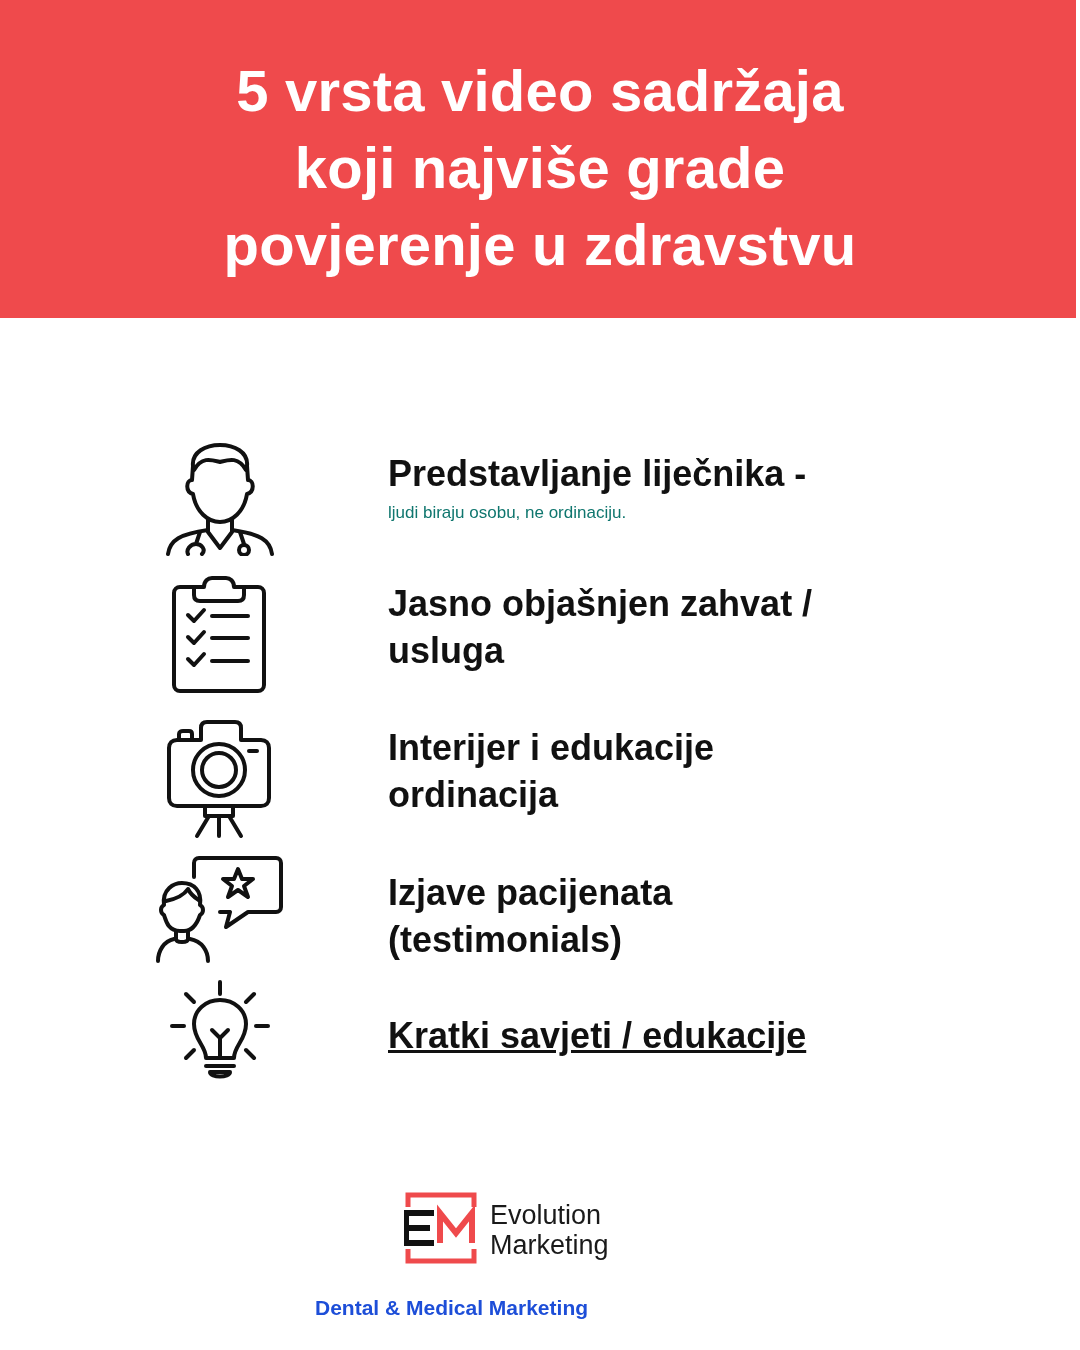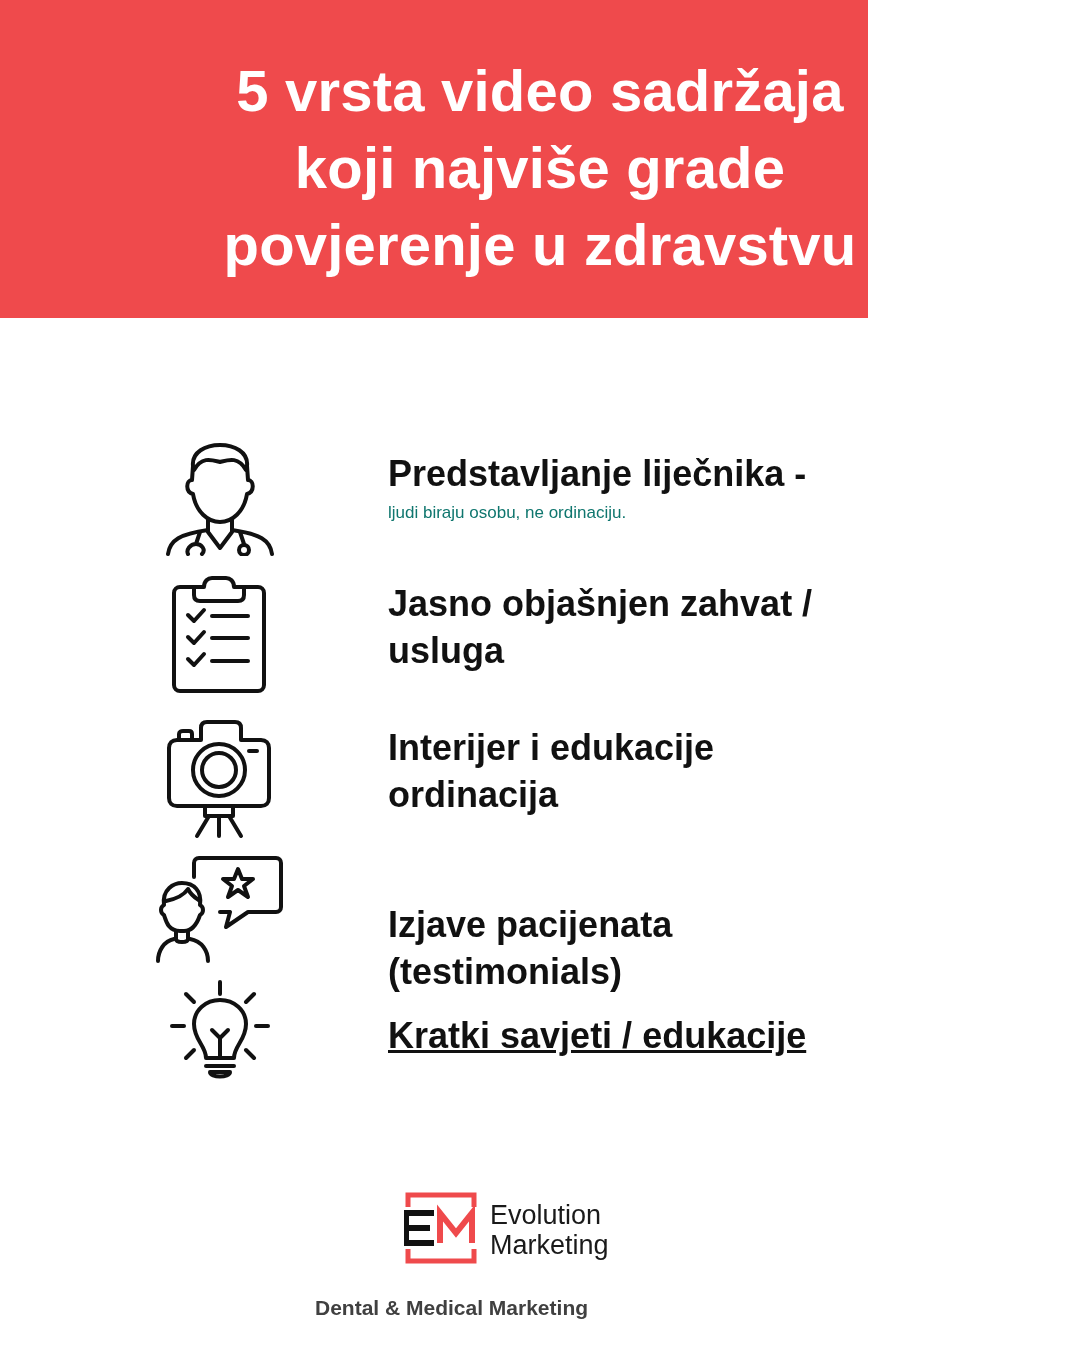--- a/index.html
+++ b/index.html
@@ -1,30 +1,30 @@
 <!DOCTYPE html>
 <html><head>
 <meta charset="utf-8">
 <style>
   html, body { margin:0; padding:0; }
   body { width:1080px; height:1350px; background:#ffffff; position:relative; overflow:hidden;
          font-family:"Liberation Sans", "DejaVu Sans", sans-serif; color:#111; }
-  .banner { position:absolute; left:0; top:0; width:868px; height:318px; background:#ef4a4c; }
+  .banner { position:absolute; left:0; top:0; width:1076px; height:318px; background:#ef4a4c; }
   .banner h1 { position:absolute; left:0; top:52px; width:1080px; margin:0; text-align:center;
                color:#fff; font-weight:bold; font-size:58px; line-height:77px; letter-spacing:0.2px; }
   .banner h1 span { display:block; }
   .item { position:absolute; left:0; width:1080px; }
   .icon { position:absolute; }
   .icon svg { display:block; }
   .label { position:absolute; left:388px; font-weight:bold; font-size:36px; line-height:47px; color:#111; }
   .sub { display:block; font-size:17px; line-height:24px; font-weight:normal; color:#0f766e; margin-top:4px; }
   .logo { position:absolute; left:404px; top:1191px; }
   .logo-text { position:absolute; left:490px; top:1200px; font-size:27px; line-height:30px; color:#1a1a1a; }
   .logo-text span { display:block; }
-  .tagline { position:absolute; left:0; top:1296px; width:903px; text-align:center; color:#404040;
+  .tagline { position:absolute; left:0; top:1296px; width:903px; text-align:center; color:#1d4ed8;
              font-weight:bold; font-size:21px; }
 </style>
 </head>
 <body>
 
 <div class="banner">
   <h1>
     <span>5 vrsta video sadržaja</span>
     <span>koji najviše grade</span>
     <span>povjerenje u zdravstvu</span>
@@ -94,21 +94,21 @@
     <svg width="128" height="110" viewBox="0 0 128 110" fill="none" stroke="#111" stroke-width="4" stroke-linecap="round" stroke-linejoin="round">
       <path d="M38 22 L38 8 C38 5 40 3 43 3 L120 3 C123 3 125 5 125 8 L125 52 C125 55 123 57 120 57 L92 57 L70 72 L74 57 L64 57"></path>
       <path d="M82 14 L86 24 L97 24 L88 31 L92 42 L82 35 L72 42 L76 31 L67 24 L78 24 Z"></path>
       <path d="M24 76 C12 76 10 66 8 60 C4 58 4 52 8 50 C6 34 18 28 26 28 C38 28 46 36 44 50 C48 52 48 58 44 60 C42 66 38 76 28 76 Z"></path>
       <path d="M10 46 C20 44 28 40 32 34 C36 42 42 44 44 46"></path>
       <path d="M20 76 L20 84 C20 88 32 88 32 84 L32 76"></path>
       <path d="M18 84 C8 86 2 96 2 106"></path>
       <path d="M34 84 C46 86 52 96 52 106"></path>
     </svg>
   </div>
-  <div class="label" style="top:901px;">
+  <div class="label" style="top:869px;">
     <span style="display:block">Izjave pacijenata</span>
     <span style="display:block">(testimonials)</span>
   </div>
 </div>
 
 <div class="item">
   <div class="icon" style="left:170px;top:980px;">
     <svg width="100" height="102" viewBox="0 0 100 102" fill="none" stroke="#111" stroke-width="4" stroke-linecap="round" stroke-linejoin="round">
       <path d="M50 2 L50 14"></path>
       <path d="M16 14 L24 22"></path>

